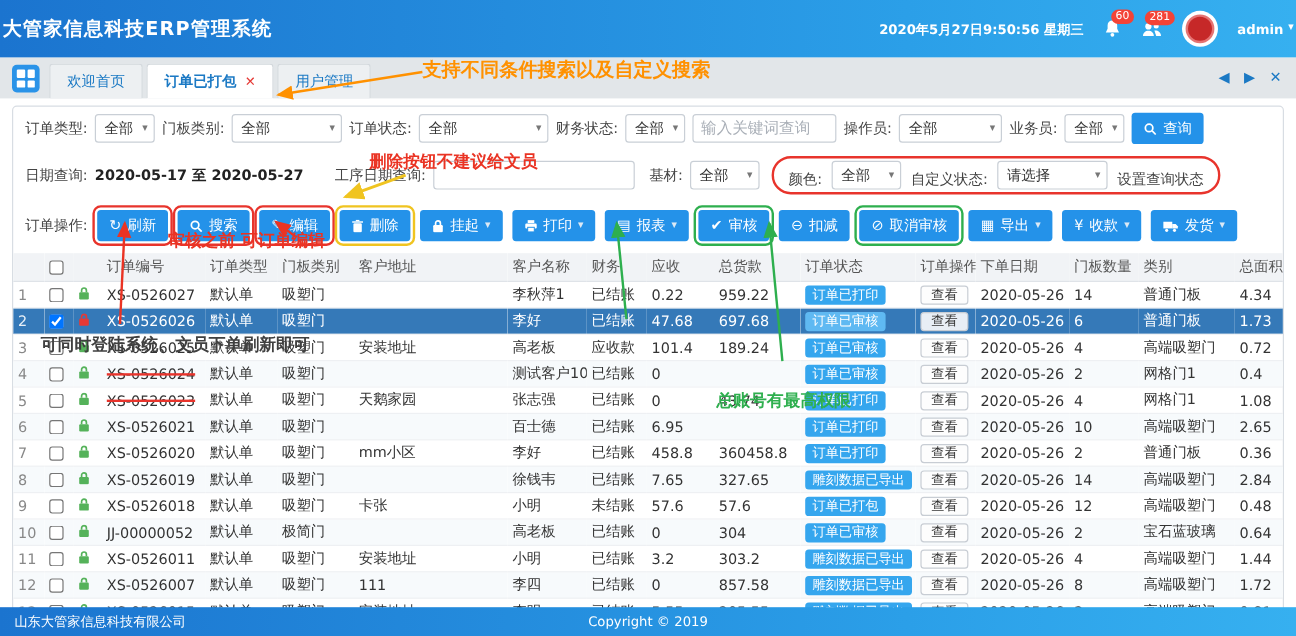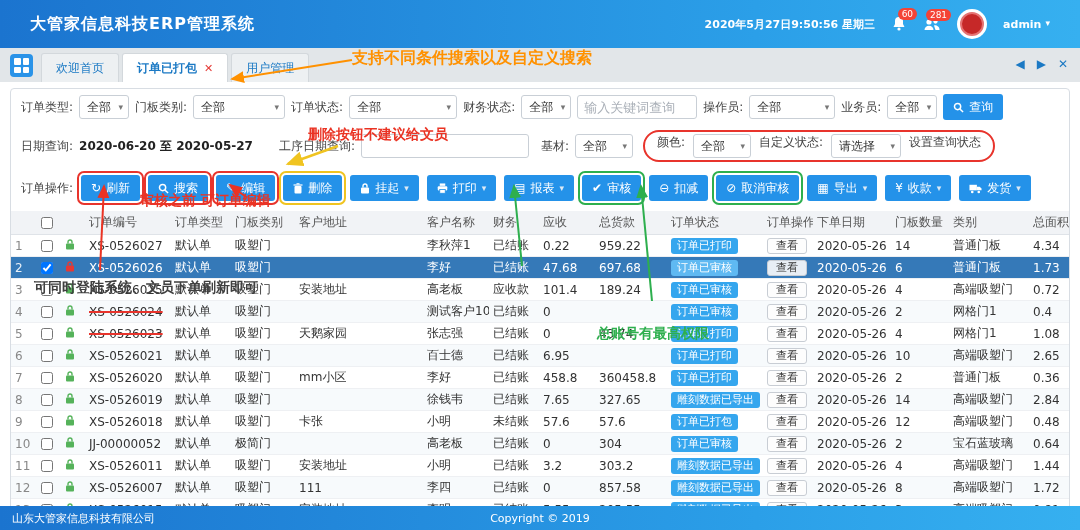--- a/index.html
+++ b/index.html
@@ -2,21 +2,21 @@
 <html><head>
 <meta charset="utf-8">
 <style>
   html,body{margin:0;padding:0}
   body{
     width:1080px;height:530px;position:relative;overflow:hidden;background:#fff;
     font-family:"DejaVu Sans","Liberation Sans",sans-serif;font-size:12px;color:#333;
   }
   
   .header{height:48px;background:linear-gradient(90deg,#1b74cf 0%,#2b9fe8 70%,#36b0f0 100%);
-    display:flex;align-items:center;color:#fff;padding:0 30px;box-sizing:border-box}
+    display:flex;align-items:center;color:#fff;padding:0 2px;box-sizing:border-box}
   .app-title{font-size:16px;font-weight:bold;letter-spacing:1px}
   .hspacer{flex:1}
   .hright{display:flex;align-items:center;gap:16px;font-size:11px;font-weight:bold}
   .icon-badge{position:relative;display:inline-flex;cursor:pointer}
   .nbadge{position:absolute;top:-8px;right:-10px;background:#f44336;color:#fff;border-radius:8px;
     font-size:9px;padding:0 4px;line-height:12px;font-weight:normal}
   .avatar{width:30px;height:30px;border-radius:50%;background:#fff;display:flex;align-items:center;justify-content:center}
   .avatar-inner{width:24px;height:24px;border-radius:50%;background:#c62828;border:2px solid #e57373;box-sizing:border-box}
   .user-menu{display:flex;align-items:flex-start;gap:4px;cursor:pointer}
   
@@ -41,21 +41,21 @@
   .finput{border:1px solid #c9cfd6;border-radius:3px;padding:4px 6px;font-size:13px;height:24px;box-sizing:border-box;
     font-family:inherit;color:#333}
   .finput::placeholder{color:#aab0b8}
   .date-val{font-weight:bold;color:#222}
   .btn{background:#2492e9;color:#fff;border:none;border-radius:3px;padding:0 10px;height:26px;font-size:12px;
     display:inline-flex;align-items:center;gap:5px;cursor:pointer;font-family:inherit;white-space:nowrap}
   .btn .ic{font-size:12px;line-height:1}
   .ring-red{outline:2px solid #e8342c;outline-offset:2px}
   .ring-yellow{outline:2px solid #f0c420;outline-offset:2px}
   .ring-green{outline:2px solid #2eaf4e;outline-offset:2px}
-  .red-ring{border:2px solid #e8342c;border-radius:17px;padding:2px 12px;display:inline-flex;align-items:flex-start;gap:8px;margin-left:4px}
+  .red-ring{border:2px solid #e8342c;border-radius:17px;padding:2px 12px;display:inline-flex;align-items:flex-end;gap:8px;margin-left:4px}
   .link{cursor:pointer}
   
   table{border-collapse:collapse;table-layout:fixed;width:1066px;font-size:12px;margin-top:2px}
   th{background:#f1f3f6;color:#555;font-weight:normal;text-align:left;padding:3px 4px;border-bottom:1px solid #dfe3e8;
     white-space:nowrap;overflow:hidden;height:15px}
   td{padding:2px 4px;border-bottom:1px solid #eef0f3;white-space:nowrap;overflow:hidden;height:15px}
   tr.even td{background:#f7fafc}
   tr.selected td{background:#3579b8;color:#fff}
   .rownum{color:#888}
   tr.selected .rownum{color:#e8f0f8}
@@ -173,36 +173,36 @@
         <svg width="11" height="11" viewBox="0 0 12 12">
           <circle cx="5" cy="5" r="3.4" fill="none" stroke="#fff" stroke-width="1.6"></circle>
           <line x1="7.8" y1="7.8" x2="11" y2="11" stroke="#fff" stroke-width="1.6"></line>
         </svg>
         <span>查询</span>
       </button>
     </div>
 
   <div class="frow">
     <span class="flabel">日期查询:</span>
-    <span class="date-val">2020-06-20 至 2020-05-27</span>
+    <span class="date-val">2020-05-17 至 2020-05-27</span>
     <span class="flabel" style="margin-left:20px">工序日期查询:</span>
     <span class="finput" style="width:168px"></span>
     <span class="flabel" style="margin-left:6px">基材:</span>
     <span class="fselect" style="width:58px">
       <span>全部</span>
       <span class="caret">▾</span>
     </span>
     <span class="red-ring">
       <span class="flabel">颜色:</span>
       <span class="fselect" style="width:58px">
         <span>全部</span>
         <span class="caret">▾</span>
       </span>
       <span class="flabel">自定义状态:</span>
-      <span class="fselect" style="width:70px">
+      <span class="fselect" style="width:92px">
         <span>请选择</span>
         <span class="caret">▾</span>
       </span>
       <span class="flabel link">设置查询状态</span>
     </span>
   </div>
 
   <div class="frow" id="oprow" style="padding-top:8px;padding-bottom:8px;gap:8px">
     <span class="flabel">订单操作:</span>
   <button class="btn ring-red">

